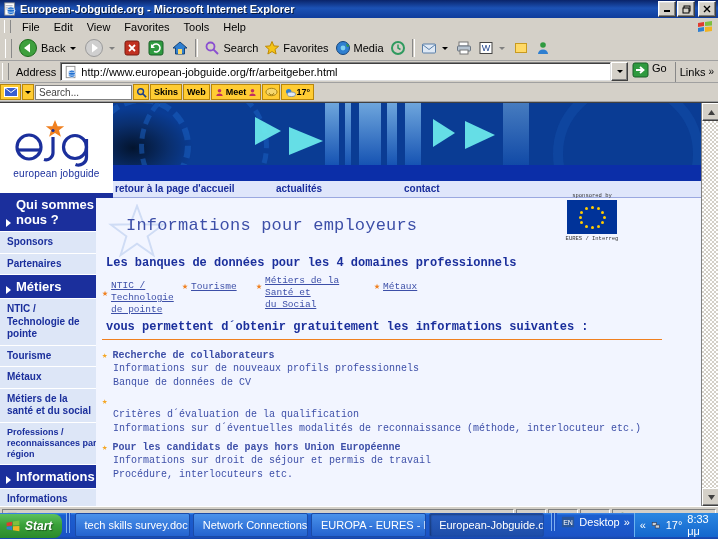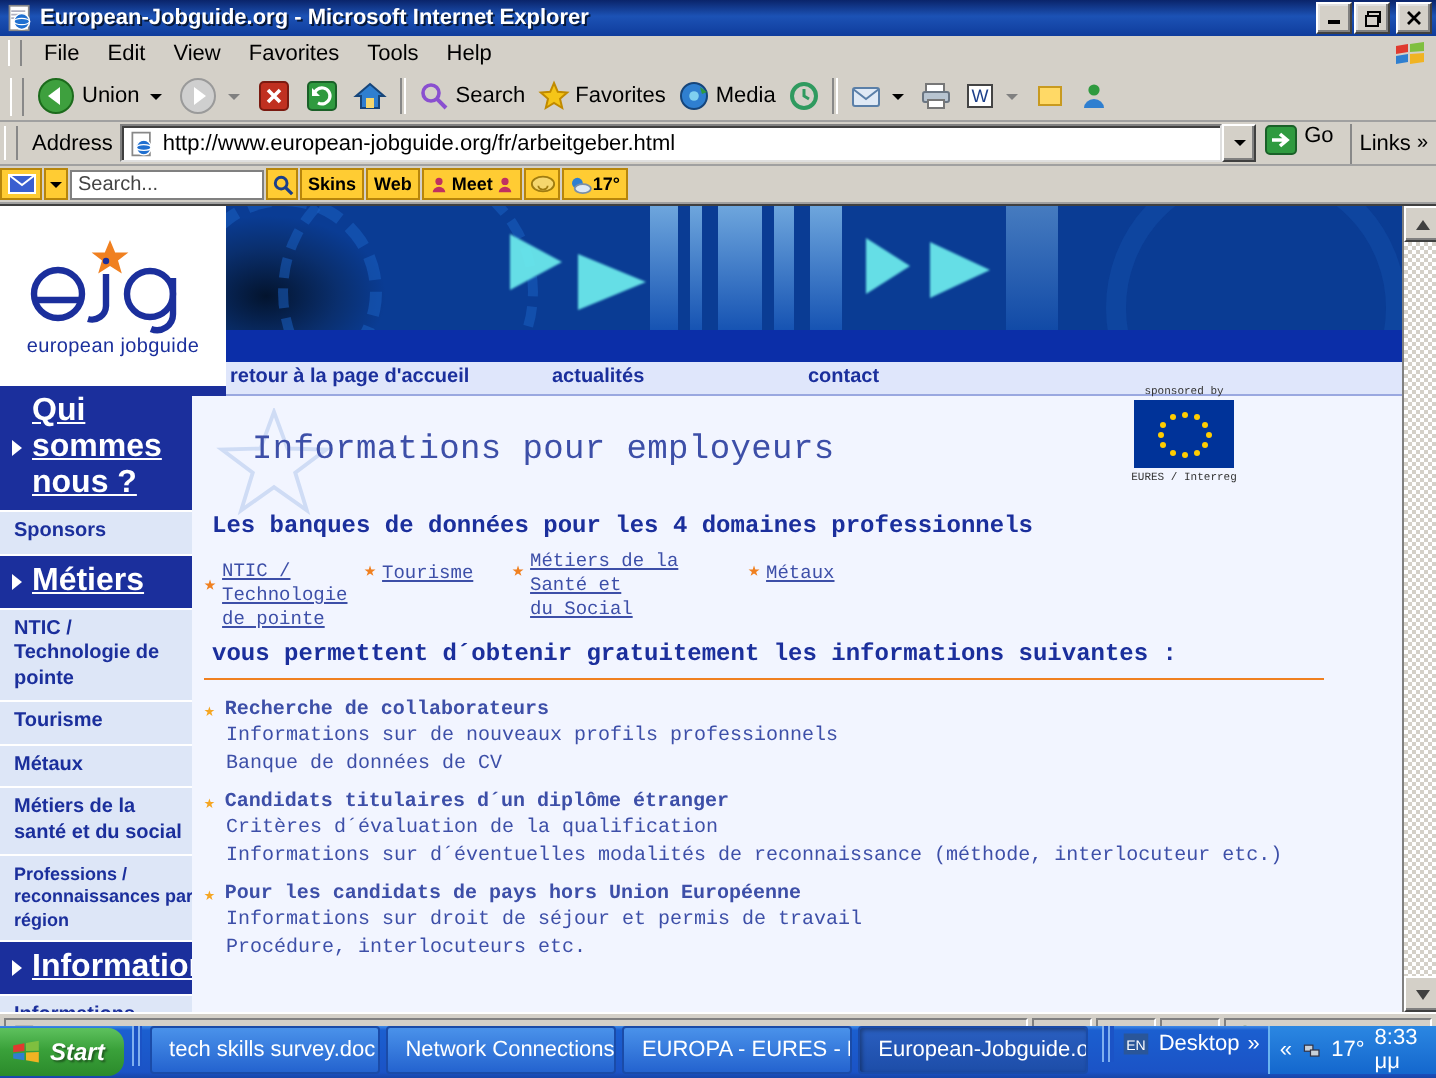--- a/index.html
+++ b/index.html
@@ -101,24 +101,23 @@
 
   
   .sidebar{position:absolute;left:0;top:0;width:113px;height:403px;background:#eaf0fb;
            border-right:2px solid #1b2f9c;}
   .logobox{height:90px;background:#fff;display:flex;flex-direction:column;
            align-items:center;justify-content:center;
            border-right:0;}
   .logo-mark{position:relative;width:96px;height:50px;}
   .logo-text{font-size:10px;color:#1b2f9c;letter-spacing:.2px;margin-top:1px;}
   .side-head{
-    background:#1b2f9c;color:#fff;font-weight:bold;font-size:16px;
-    padding:4px 4px 4px 6px;display:flex;align-items:center;gap:5px;
+    background:#1b2f9c;color:#fff;font-weight:bold;font-size:13px;
+    padding:4px 4px 4px 6px;display:flex;align-items:flex-end;gap:5px;
     border-bottom:1px solid #fff;
-    text-decoration:underline;
   }
   .side-head .tri{width:0;height:0;border-top:4px solid transparent;border-bottom:4px solid transparent;border-left:5px solid #fff;flex:none;}
   .side-item{
     background:#dde6f7;color:#1b2f9c;font-weight:bold;font-size:10px;
     padding:4px 4px 4px 7px;border-bottom:1px solid #fff;line-height:1.25;
   }
   .side-item.small{font-size:9px;}
 
   
   .banner{position:absolute;left:113px;top:0;width:588px;height:78px;overflow:hidden;}
@@ -262,21 +261,21 @@
     </svg>
   </div>
 
   <div class="toolbar">
     <div class="tbgrip"></div>
     <div class="tbtn">
       <svg width="20" height="20" viewBox="0 0 20 20">
         <circle cx="10" cy="10" r="8.5" fill="#3ea03e" stroke="#1c6b1c"></circle>
         <path d="M12 5.5 L6 10 L12 14.5 Z" fill="#fff"></path>
       </svg>
-      <span class="lbl">Union</span>
+      <span class="lbl">Back</span>
       <span class="arrowdn"></span>
     </div>
     <div class="tbtn">
       <svg width="20" height="20" viewBox="0 0 20 20">
         <circle cx="10" cy="10" r="8.5" fill="#cfcfcf" stroke="#9a9a9a"></circle>
         <path d="M8 5.5 L14 10 L8 14.5 Z" fill="#fff"></path>
       </svg>
       <span class="arrowdn gray"></span>
     </div>
     <div class="tbtn">
@@ -458,20 +457,21 @@
             </svg>
           </div>
           <div class="logo-text">european jobguide</div>
         </div>
 
         <div class="side-head">
           <span class="tri"></span>
           <span>Qui sommes nous ?</span>
         </div>
         <div class="side-item">Sponsors</div>
+        <div class="side-item">Partenaires</div>
 
         <div class="side-head">
           <span class="tri"></span>
           <span>Métiers</span>
         </div>
         <div class="side-item" style="white-space:pre-line;">NTIC /
 Technologie de pointe</div>
         <div class="side-item">Tourisme</div>
         <div class="side-item">Métaux</div>
         <div class="side-item" style="white-space:pre-line;">Métiers de la
@@ -569,21 +569,20 @@
             <span class="st">★</span>
             <span>Recherche de collaborateurs</span>
           </div>
           <div class="ln">Informations sur de nouveaux profils professionnels</div>
           <div class="ln">Banque de données de CV</div>
         </div>
 
         <div class="blk" style="top:198px;">
           <div class="bt">
             <span class="st">★</span>
-            <span>Candidats titulaires d´un diplôme étranger</span>
           </div>
           <div class="ln">Critères d´évaluation de la qualification</div>
           <div class="ln">Informations sur d´éventuelles modalités de reconnaissance (méthode, interlocuteur etc.)</div>
         </div>
 
         <div class="blk" style="top:244px;">
           <div class="bt">
             <span class="st">★</span>
             <span>Pour les candidats de pays hors Union Européenne</span>
           </div>

